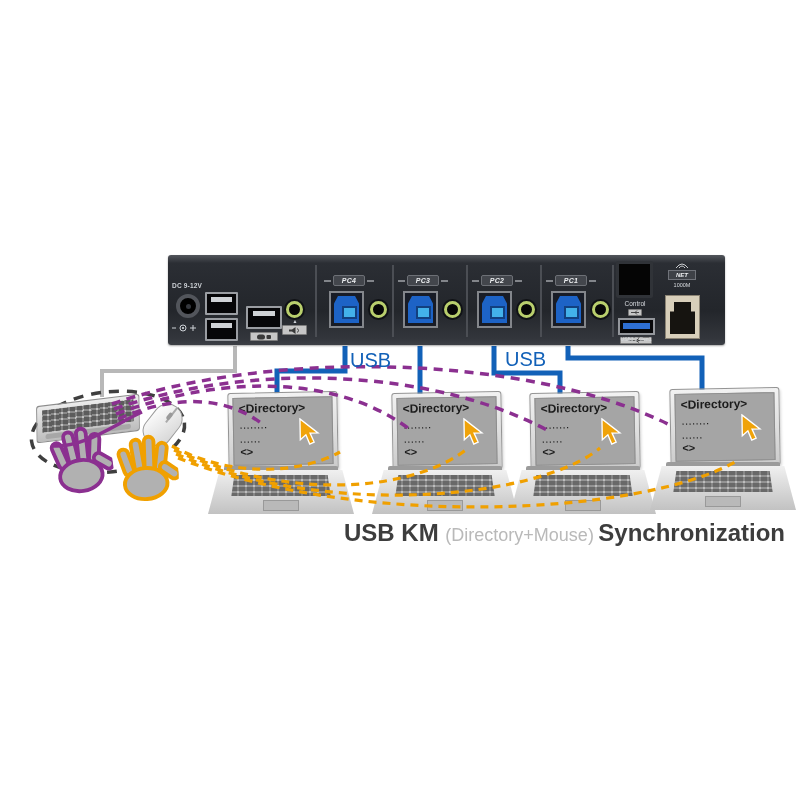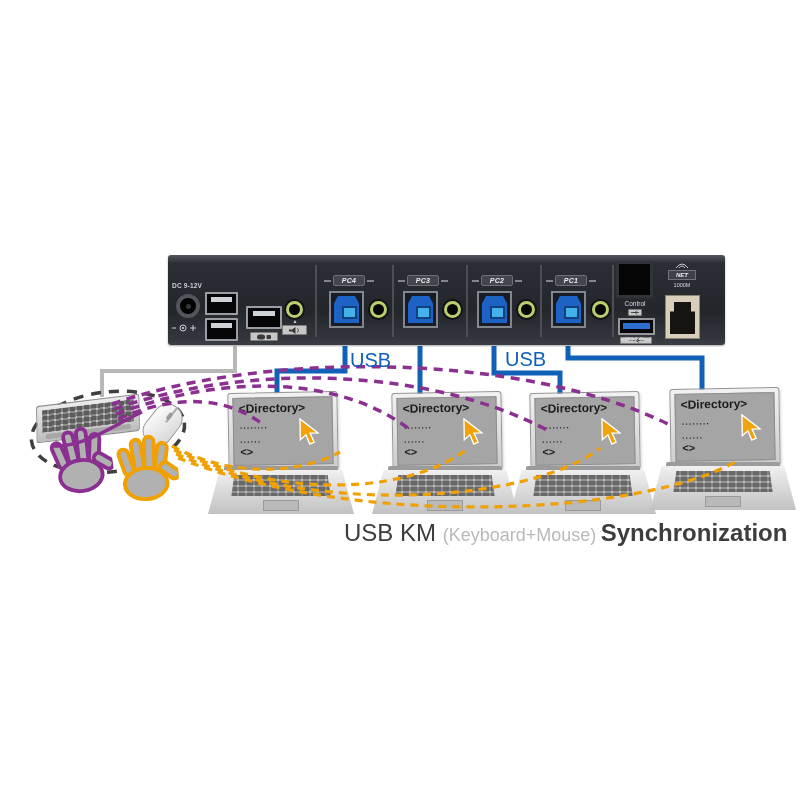--- a/index.html
+++ b/index.html
@@ -112,21 +112,21 @@
          border-radius:15px 15px 13px 13px;}
   .mouse::before{content:"";position:absolute;left:50%;top:0;width:1.5px;height:18px;background:#aaa;}
   .mouse::after{content:"";position:absolute;left:50%;top:7px;width:4px;height:8px;margin-left:-2px;
                 background:#9a9a9a;border-radius:2px;}
   .hand{width:62px;height:70px;}
   .hand-left{left:22px;top:38px;color:#8b3090;transform:rotate(-8deg);}
   .hand-right{left:88px;top:46px;color:#f0a000;transform:rotate(-4deg);}
 
   
   .caption{position:absolute;left:344px;top:519px;z-index:5;white-space:nowrap;}
-  .caption .dark1{font-size:24px;font-weight:normal;color:#3d3d3d;text-align:center;}
+  .caption .dark1{font-size:24px;font-weight:bold;color:#3d3d3d;text-align:center;}
   .caption .gray{font-size:18px;color:#b9b9b9;}
   .caption .dark2{font-size:24px;font-weight:700;color:#3d3d3d;}
 </style>
 </head>
 <body>
 
 <div class="canvas">
 
   <svg width="0" height="0" style="position:absolute" aria-hidden="true">
     <defs>
@@ -355,17 +355,17 @@
     <g stroke="#f0a000" stroke-width="3.2" fill="none" stroke-dasharray="8 6">
       <path d="M172,446 C230,478 300,474 340,452"></path>
       <path d="M174,450 C300,505 420,488 468,448"></path>
       <path d="M176,454 C330,520 540,498 600,448"></path>
       <path d="M178,458 C360,530 640,515 735,462"></path>
     </g>
   </svg>
 
   <div class="caption">
     <span class="dark1">USB KM </span>
-    <span class="gray">(Keyboard+Mouse)</span>
+    <span class="gray">(Directory+Mouse)</span>
     <span class="dark2"> Synchronization</span>
   </div>
 
 </div>
 
 </body></html>

